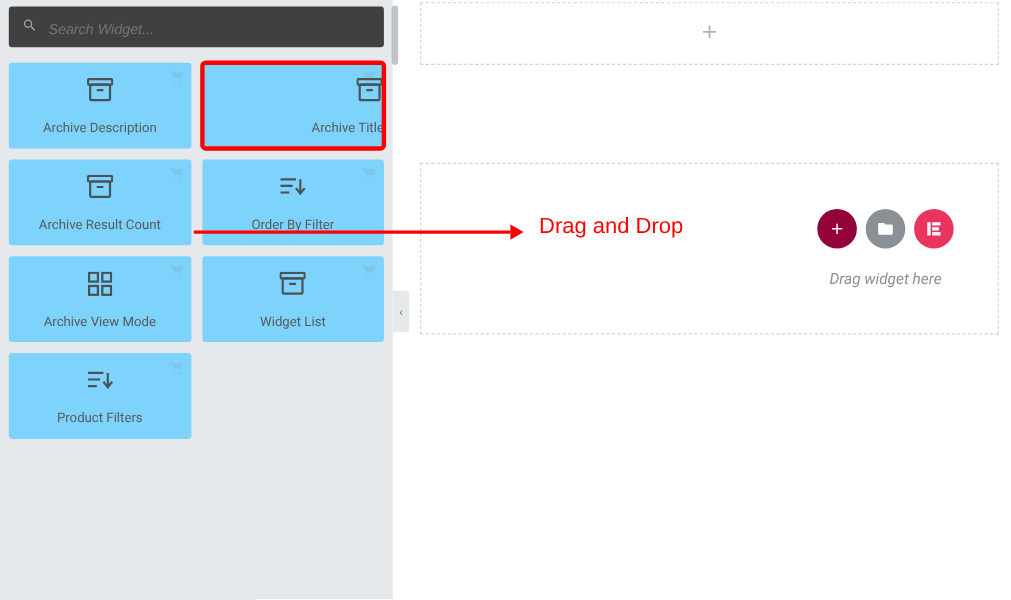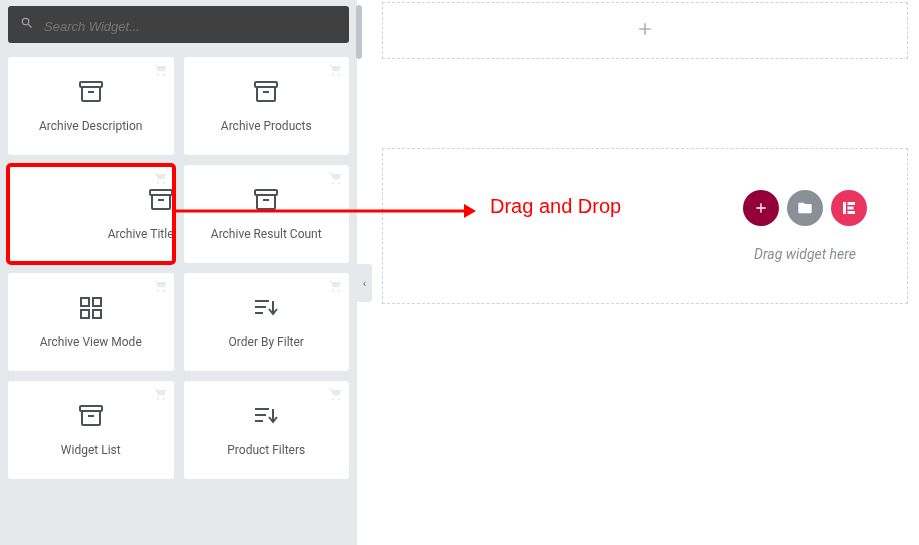--- a/index.html
+++ b/index.html
@@ -36,23 +36,23 @@
     color: #9aa0a6;
     flex: 1;
     background: transparent;
   }
   .widgets-grid {
     display: grid;
     grid-template-columns: 1fr 1fr;
     gap: 10px;
   }
   .widget-card {
-    background: #ffffff;
+    background: #7dd3fc;
     border-radius: 3px;
-    height: 98px;
+    height: 78px;
     position: relative;
     display: flex;
     flex-direction: column;
     align-items: center;
     justify-content: center;
     gap: 14px;
     cursor: grab;
   }
   .widget-card.highlighted {
     outline: 4px solid #ff0000;
@@ -209,91 +209,78 @@
       <span class="widget-icon">
           <svg width="24" height="22" viewBox="0 0 24 22">
             <rect x="1" y="1" width="22" height="5" rx="1" fill="none" stroke="#4a5157" stroke-width="2"></rect>
             <rect x="3" y="6" width="18" height="14" rx="1" fill="none" stroke="#4a5157" stroke-width="2"></rect>
             <line x1="9" y1="11" x2="15" y2="11" stroke="#4a5157" stroke-width="2"></line>
           </svg>
         </span>
       <span class="widget-label">Archive Description</span>
     </div>
 
-    <div class="widget-card">
+
+    <div class="widget-card highlighted">
       <span class="cart-badge"><svg viewBox="0 0 24 24">
             <path d="M7 18a2 2 0 102 2 2 2 0 00-2-2zm10 0a2 2 0 102 2 2 2 0 00-2-2zM7.2 14h9.4a2 2 0 001.9-1.4L21 5H5.2l-.9-2H1v2h2l3.6 8z"></path>
           </svg></span>
       <span class="widget-icon">
           <svg width="24" height="22" viewBox="0 0 24 22">
             <rect x="1" y="1" width="22" height="5" rx="1" fill="none" stroke="#4a5157" stroke-width="2"></rect>
             <rect x="3" y="6" width="18" height="14" rx="1" fill="none" stroke="#4a5157" stroke-width="2"></rect>
             <line x1="9" y1="11" x2="15" y2="11" stroke="#4a5157" stroke-width="2"></line>
           </svg>
         </span>
-      <span class="widget-label">Archive Products</span>
-    </div>
-
-    <div class="widget-card highlighted">
+      <span class="widget-label">Archive Title</span>
+    </div>
+
+    <div class="widget-card">
       <span class="cart-badge"><svg viewBox="0 0 24 24">
             <path d="M7 18a2 2 0 102 2 2 2 0 00-2-2zm10 0a2 2 0 102 2 2 2 0 00-2-2zM7.2 14h9.4a2 2 0 001.9-1.4L21 5H5.2l-.9-2H1v2h2l3.6 8z"></path>
           </svg></span>
       <span class="widget-icon">
           <svg width="24" height="22" viewBox="0 0 24 22">
             <rect x="1" y="1" width="22" height="5" rx="1" fill="none" stroke="#4a5157" stroke-width="2"></rect>
             <rect x="3" y="6" width="18" height="14" rx="1" fill="none" stroke="#4a5157" stroke-width="2"></rect>
             <line x1="9" y1="11" x2="15" y2="11" stroke="#4a5157" stroke-width="2"></line>
           </svg>
         </span>
-      <span class="widget-label">Archive Title</span>
-    </div>
-
-    <div class="widget-card">
-      <span class="cart-badge"><svg viewBox="0 0 24 24">
-            <path d="M7 18a2 2 0 102 2 2 2 0 00-2-2zm10 0a2 2 0 102 2 2 2 0 00-2-2zM7.2 14h9.4a2 2 0 001.9-1.4L21 5H5.2l-.9-2H1v2h2l3.6 8z"></path>
-          </svg></span>
-      <span class="widget-icon">
-          <svg width="24" height="22" viewBox="0 0 24 22">
-            <rect x="1" y="1" width="22" height="5" rx="1" fill="none" stroke="#4a5157" stroke-width="2"></rect>
-            <rect x="3" y="6" width="18" height="14" rx="1" fill="none" stroke="#4a5157" stroke-width="2"></rect>
-            <line x1="9" y1="11" x2="15" y2="11" stroke="#4a5157" stroke-width="2"></line>
-          </svg>
-        </span>
       <span class="widget-label">Archive Result Count</span>
-    </div>
-
-    <div class="widget-card">
-      <span class="cart-badge"><svg viewBox="0 0 24 24">
-            <path d="M7 18a2 2 0 102 2 2 2 0 00-2-2zm10 0a2 2 0 102 2 2 2 0 00-2-2zM7.2 14h9.4a2 2 0 001.9-1.4L21 5H5.2l-.9-2H1v2h2l3.6 8z"></path>
-          </svg></span>
-      <span class="widget-icon">
-          <svg width="22" height="22" viewBox="0 0 22 22">
-            <rect x="1" y="1" width="8" height="8" fill="none" stroke="#4a5157" stroke-width="2"></rect>
-            <rect x="13" y="1" width="8" height="8" fill="none" stroke="#4a5157" stroke-width="2"></rect>
-            <rect x="1" y="13" width="8" height="8" fill="none" stroke="#4a5157" stroke-width="2"></rect>
-            <rect x="13" y="13" width="8" height="8" fill="none" stroke="#4a5157" stroke-width="2"></rect>
-          </svg>
-        </span>
-      <span class="widget-label">Archive View Mode</span>
     </div>
 
     <div class="widget-card">
       <span class="cart-badge"><svg viewBox="0 0 24 24">
             <path d="M7 18a2 2 0 102 2 2 2 0 00-2-2zm10 0a2 2 0 102 2 2 2 0 00-2-2zM7.2 14h9.4a2 2 0 001.9-1.4L21 5H5.2l-.9-2H1v2h2l3.6 8z"></path>
           </svg></span>
       <span class="widget-icon">
           <svg width="24" height="20" viewBox="0 0 24 20">
             <line x1="1" y1="3" x2="15" y2="3" stroke="#4a5157" stroke-width="2"></line>
             <line x1="1" y1="9" x2="12" y2="9" stroke="#4a5157" stroke-width="2"></line>
             <line x1="1" y1="15" x2="9" y2="15" stroke="#4a5157" stroke-width="2"></line>
             <line x1="19" y1="3" x2="19" y2="15" stroke="#4a5157" stroke-width="2"></line>
             <polyline points="15,11 19,16 23,11" fill="none" stroke="#4a5157" stroke-width="2"></polyline>
           </svg>
         </span>
       <span class="widget-label">Order By Filter</span>
+    </div>
+
+    <div class="widget-card">
+      <span class="cart-badge"><svg viewBox="0 0 24 24">
+            <path d="M7 18a2 2 0 102 2 2 2 0 00-2-2zm10 0a2 2 0 102 2 2 2 0 00-2-2zM7.2 14h9.4a2 2 0 001.9-1.4L21 5H5.2l-.9-2H1v2h2l3.6 8z"></path>
+          </svg></span>
+      <span class="widget-icon">
+          <svg width="22" height="22" viewBox="0 0 22 22">
+            <rect x="1" y="1" width="8" height="8" fill="none" stroke="#4a5157" stroke-width="2"></rect>
+            <rect x="13" y="1" width="8" height="8" fill="none" stroke="#4a5157" stroke-width="2"></rect>
+            <rect x="1" y="13" width="8" height="8" fill="none" stroke="#4a5157" stroke-width="2"></rect>
+            <rect x="13" y="13" width="8" height="8" fill="none" stroke="#4a5157" stroke-width="2"></rect>
+          </svg>
+        </span>
+      <span class="widget-label">Archive View Mode</span>
     </div>
 
 
     <div class="widget-card">
       <span class="cart-badge"><svg viewBox="0 0 24 24">
             <path d="M7 18a2 2 0 102 2 2 2 0 00-2-2zm10 0a2 2 0 102 2 2 2 0 00-2-2zM7.2 14h9.4a2 2 0 001.9-1.4L21 5H5.2l-.9-2H1v2h2l3.6 8z"></path>
           </svg></span>
       <span class="widget-icon">
           <svg width="24" height="22" viewBox="0 0 24 22">
             <rect x="1" y="1" width="22" height="5" rx="1" fill="none" stroke="#4a5157" stroke-width="2"></rect>

